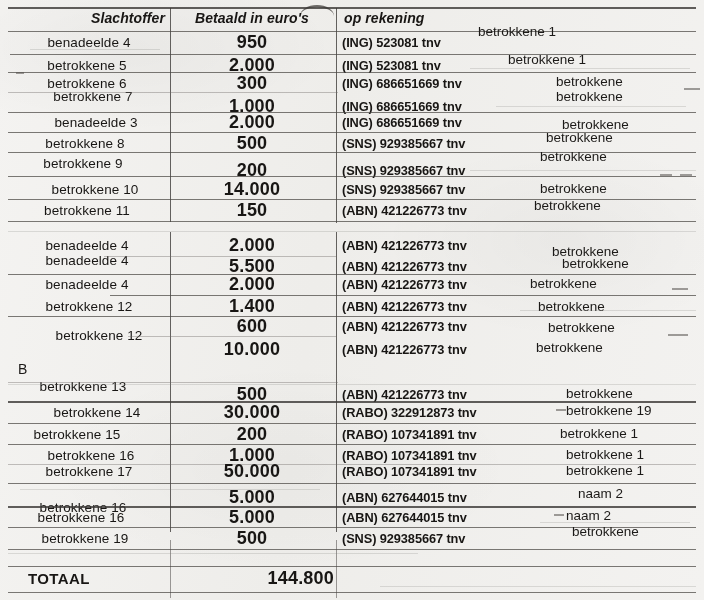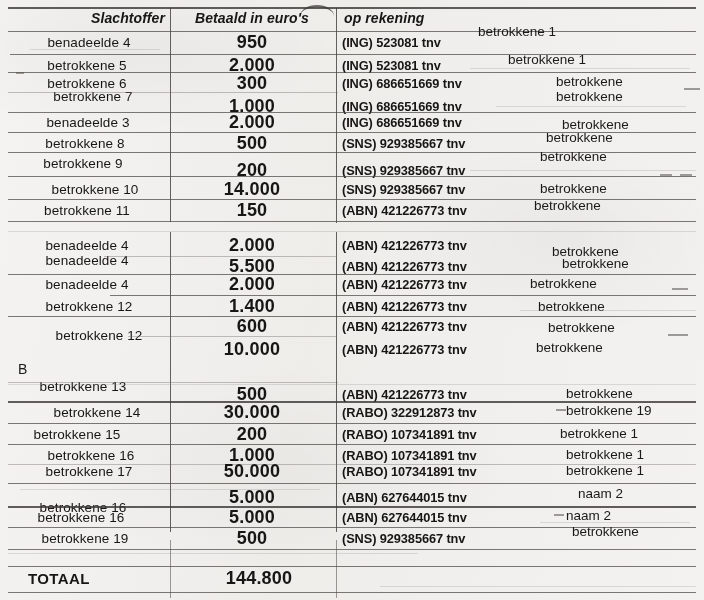--- a/index.html
+++ b/index.html
@@ -130,21 +130,21 @@
   <div class="row" style="top:98px;">
     <div class="cell amt  c-amt">1.000</div>
     <div class="cell acct c-acct">(ING) 686651669 tnv</div>
   </div>
   <div class="ann" style="left:556px;top:89px;">betrokkene</div>
   <div class="hr soft" style="left:8px;top:92px;width:330px;"></div>
   <div class="hr" style="left:8px;top:112px;width:688px;"></div>
   <div class="hr faint" style="left:496px;top:106px;width:190px;"></div>
 
   <div class="row" style="top:114px;">
-    <div class="cell name c-name" style="left:3px;">benadeelde 3</div>
+    <div class="cell name c-name" style="left:11px;">benadeelde 3</div>
     <div class="cell amt  c-amt">2.000</div>
     <div class="cell acct c-acct">(ING) 686651669 tnv</div>
   </div>
   <div class="ann" style="left:562px;top:117px;">betrokkene</div>
   <div class="hr" style="left:8px;top:132px;width:688px;"></div>
 
   <div class="row" style="top:135px;">
     <div class="cell name c-name" style="left:0px;">betrokkene 8</div>
     <div class="cell amt  c-amt">500</div>
     <div class="cell acct c-acct">(SNS) 929385667 tnv</div>
@@ -310,18 +310,18 @@
     <div class="cell amt  c-amt">500</div>
     <div class="cell acct c-acct">(SNS) 929385667 tnv</div>
   </div>
   <div class="ann" style="left:572px;top:524px;">betrokkene</div>
   <div class="hr" style="left:8px;top:549px;width:688px;"></div>
   <div class="hr faint" style="left:8px;top:553px;width:410px;"></div>
 
   <div class="hr" style="left:8px;top:566px;width:688px;"></div>
   <div class="row" style="top:570px;">
     <div class="cell c-name" style="text-align:left;padding-left:28px;box-sizing:border-box;font-weight:bold;font-size:15px;letter-spacing:0.4px;">TOTAAL</div>
-    <div class="cell amt c-amt" style="text-align:center;padding-left:14px;box-sizing:border-box;">144.800</div>
+    <div class="cell amt c-amt" style="text-align:right;padding-left:14px;box-sizing:border-box;">144.800</div>
   </div>
   <div class="hr" style="left:8px;top:592px;width:688px;"></div>
   <div class="hr faint" style="left:380px;top:586px;width:316px;"></div>
 
 </div>
 
 </body></html>

